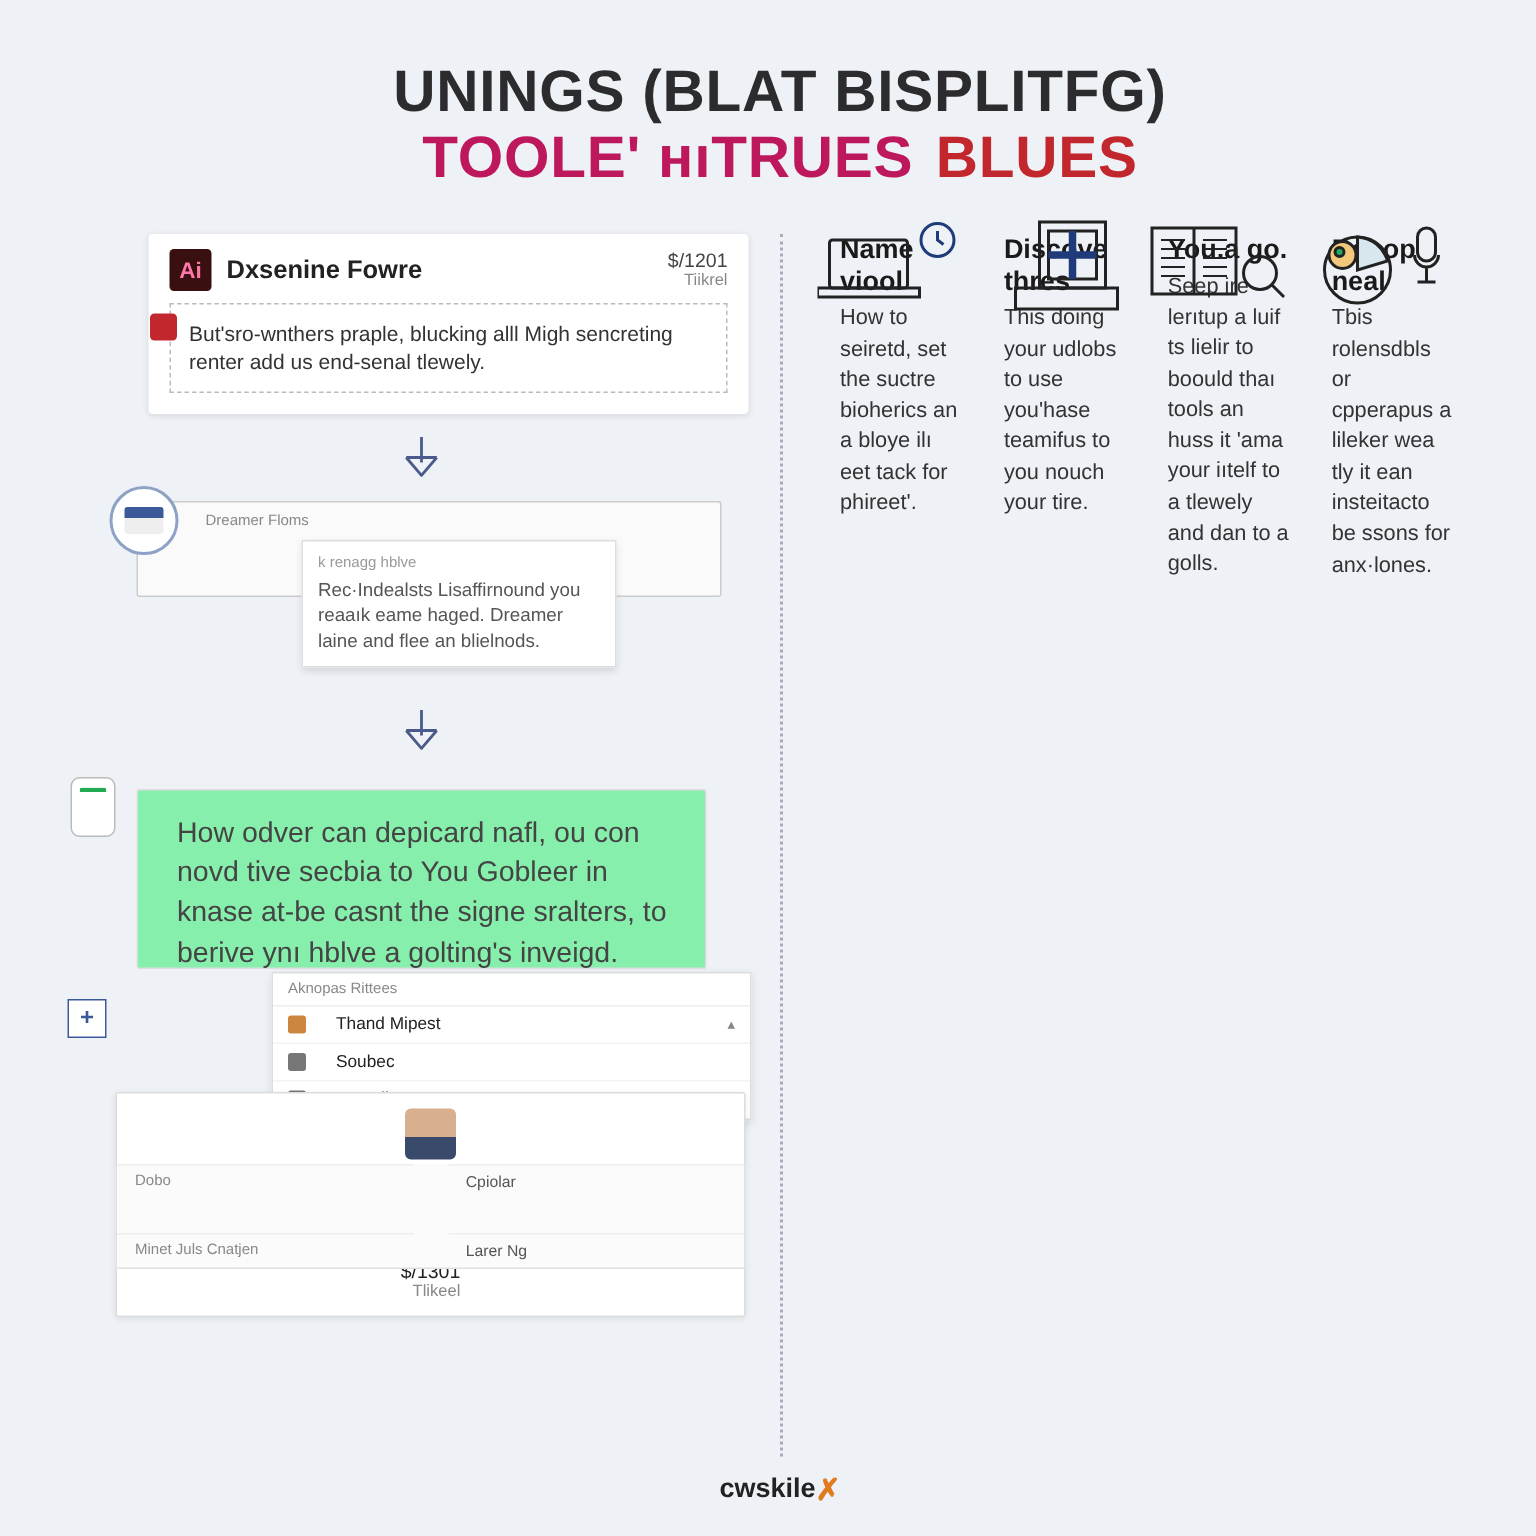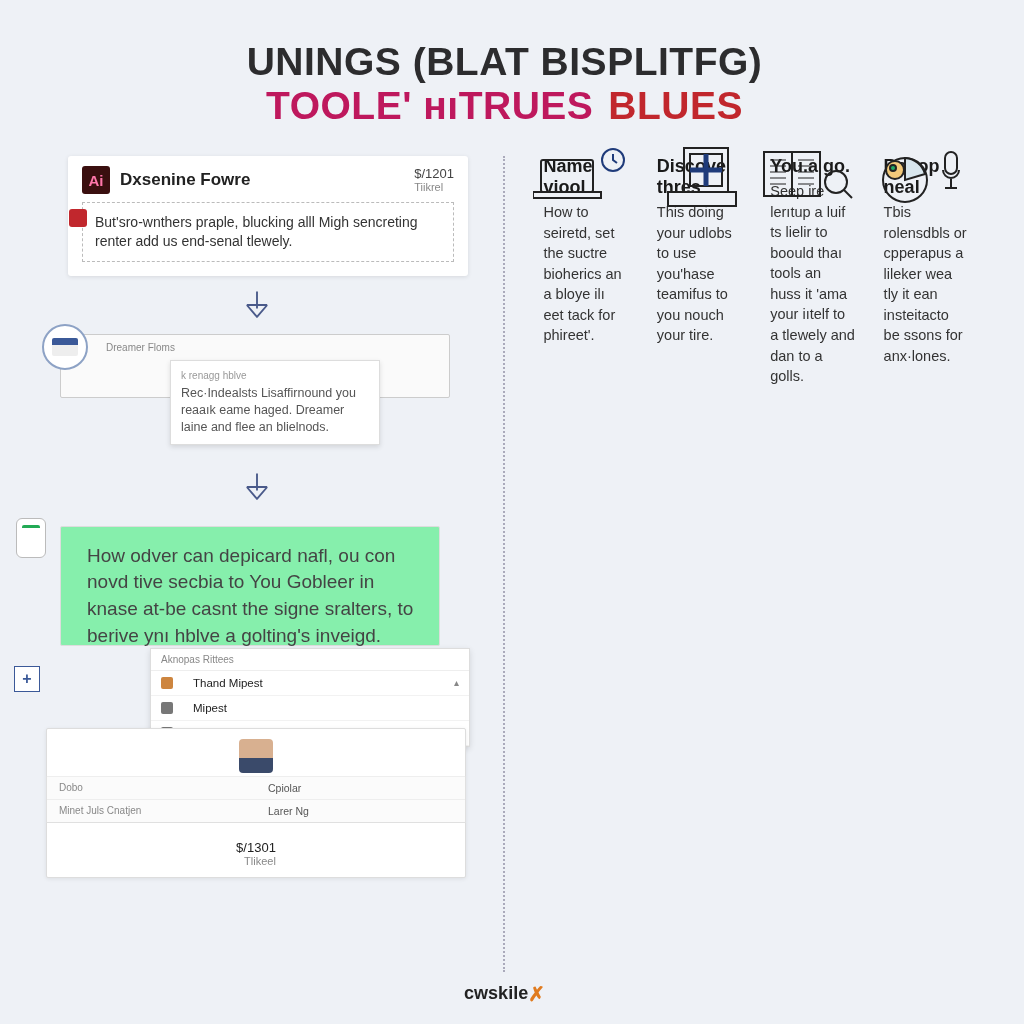--- a/index.html
+++ b/index.html
@@ -5,21 +5,21 @@
   * { box-sizing: border-box; margin: 0; padding: 0; }
   html, body { width: 1024px; height: 1024px; }
   body {
     background: #eef1f6;
     font-family: -apple-system, "Segoe UI", Helvetica, Arial, sans-serif;
     color: #222;
     position: relative;
   }
   .page {
     width: 1024px; height: 1024px;
-    padding: 40px 55px 20px 40px;
+    padding: 40px 55px 20px 71px;
     display: flex; flex-direction: column;
   }
   
   .headline {
     text-align: center;
     font-weight: 800;
     letter-spacing: 0.5px;
     margin-bottom: 28px;
   }
   .headline .line1 { font-size: 39px; color: #2c2c2e; }
@@ -46,21 +46,21 @@
     padding: 10px 14px 14px 14px;
     position: relative;
   }
   .card1-head { display: flex; align-items: center; gap: 10px; }
   .ai-badge {
     width: 28px; height: 28px; background:#3a0f0f; color:#f7a; border-radius:3px;
     display:flex; align-items:center; justify-content:center;
     font-size:15px; font-weight:700;
   }
   .card1-title { font-size: 17px; font-weight: 600; flex:1; }
-  .card1-price { font-size: 13px; color:#444; line-height:1.1; }
+  .card1-price { font-size: 13px; color:#444; text-align:right; line-height:1.1; }
   .card1-price .sub { font-size: 11px; color:#888; }
   .card1-body {
     margin-top: 8px;
     border: 1px dashed #bbb;
     padding: 10px 12px;
     font-size: 14px; color:#333; line-height:1.35;
     position: relative;
   }
   .mini-badge {
     position:absolute; left:-14px; top:6px;
@@ -134,21 +134,21 @@
   }
   .avatar { width:34px; height:34px; border-radius:4px; background:linear-gradient(180deg,#d8b090 55%,#3a4a6a 55%);}
   .profile-name { font-size:16px; font-weight:500; flex:1; }
   .profile-price { font-size:13px; text-align:right; line-height:1.1; }
   .profile-price .sub { font-size:11px; color:#888; }
 
   .meta-grid {
     position:absolute; top:260px; left:6px; width:420px;
     border:1px solid #e0e0e0; border-top:none; background:#fbfbfb;
     display:grid; grid-template-columns:1fr 1fr;
-    font-size:10px; color:#888;
+    font-size:10px; color:#888;gap:23px;
   }
   .meta-grid div { padding:5px 12px; border-top:1px solid #eee; }
   .meta-grid .v { color:#555; font-size:10.5px; }
 
   
   .feature { display:flex; flex-direction:column; gap:4px; position:relative; }
   .feature .icon-slot { position:absolute; right:0; top:-10px; }
   .feature h3 { font-size:18px; font-weight:700; color:#1a1a1a; }
   .feature p { font-size:14.5px; color:#333; line-height:1.42; max-width:330px; }
 
@@ -223,21 +223,21 @@
 
         <div class="list-box">
           <div class="hdr">Aknopas Rittees</div>
           <div class="list-row sel">
               <span class="sq"></span>
               <span>Thand Mipest</span>
               <span class="chev">▴</span>
             </div>
           <div class="list-row">
               <span class="sq"></span>
-              <span>Mipest</span>
+              <span>Soubec</span>
             </div>
           <div class="list-row">
               <span class="sq"></span>
               <span>Smaollo</span>
             </div>
         </div>
 
         <div class="profile-card">
           <div class="avatar"></div>
           <div class="profile-name">Enat Cpiolar Furvler</div>

